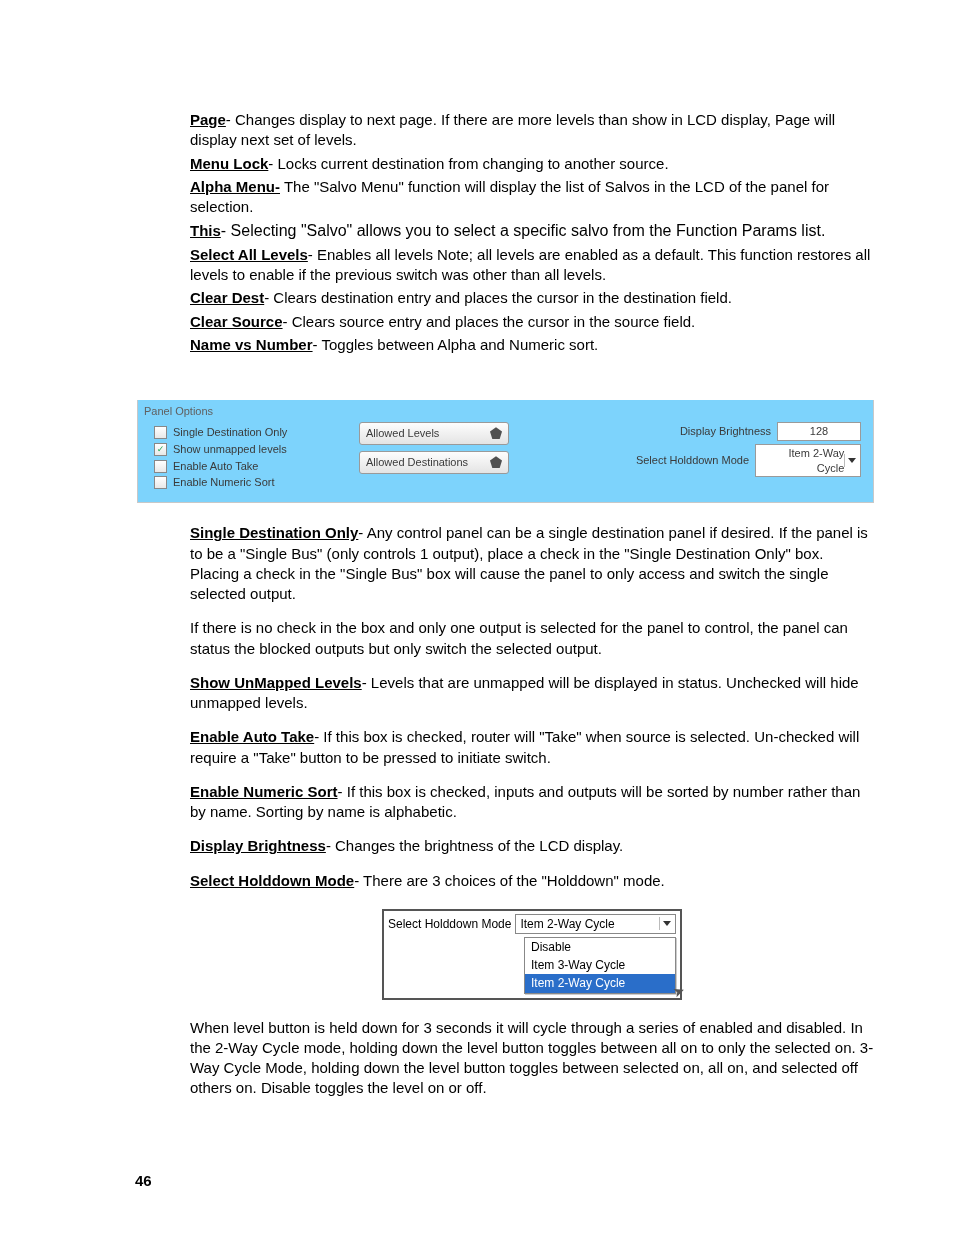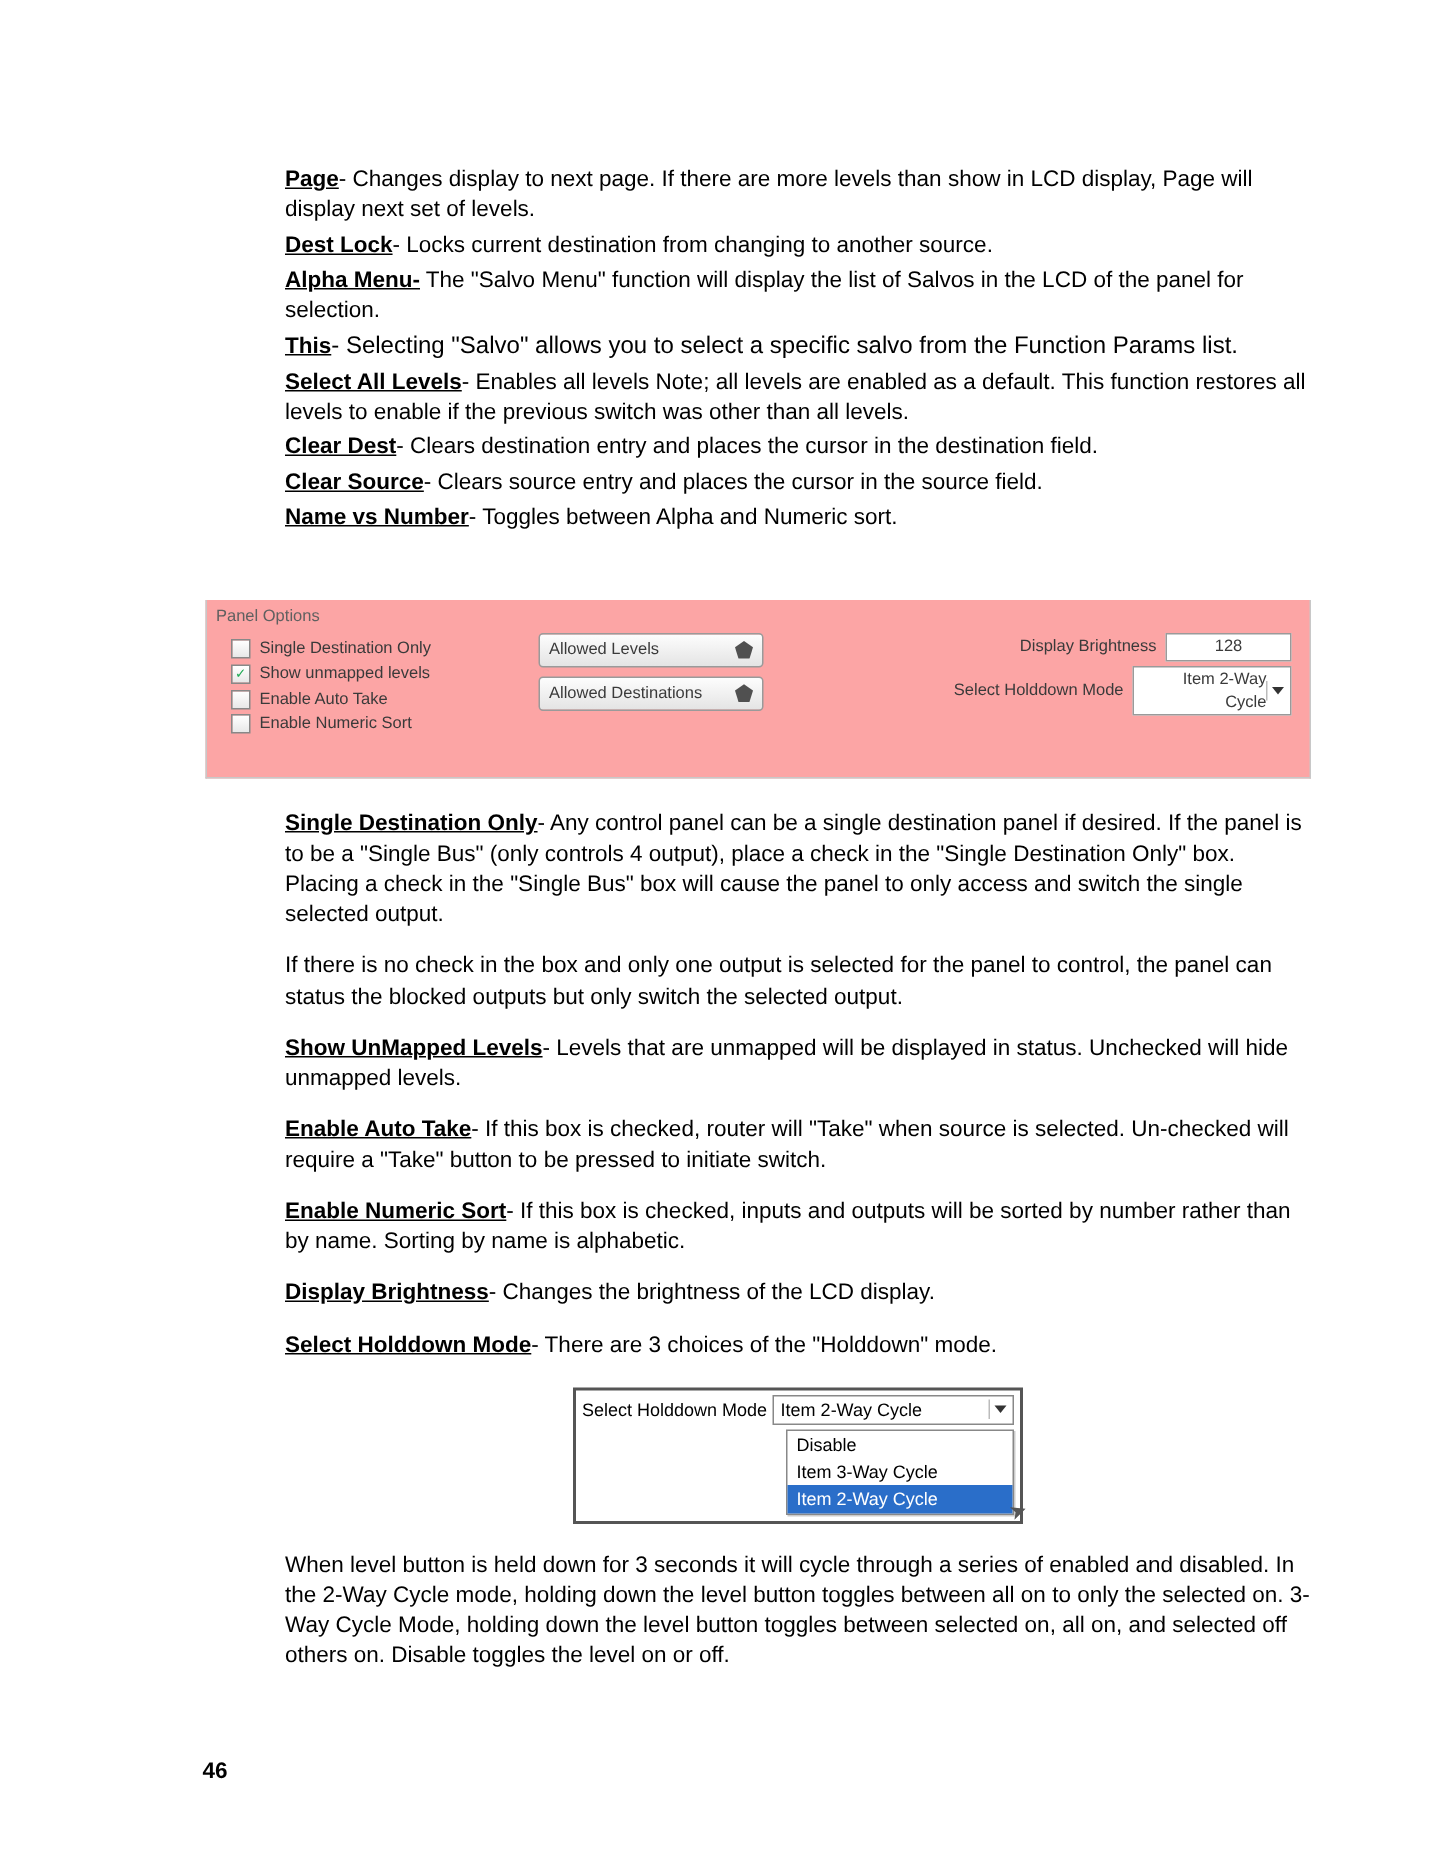--- a/index.html
+++ b/index.html
@@ -23,24 +23,24 @@
   }
   .term { font-weight: bold; text-decoration: underline; }
   p { margin: 0 0 3px 0; }
   .para-gap { margin-top: 14px; }
 
   
   .panel-options {
     margin: 45px 0 20px 2px;
     border: 1px solid #c8c8c8;
     border-top: none;
-    background: #fca5a5;
+    background: #7dd3fc;
     font-size: 11px;
     color: #3a3a3a;
-    padding-bottom: 26px;
+    padding-bottom: 10px;
   }
   .panel-options-title {
     font-size: 11px;
     color: #606060;
     padding: 4px 0 2px 6px;
   }
   .panel-row {
     display: flex;
     flex-direction: row;
     align-items: flex-start;
@@ -182,21 +182,21 @@
     font-size: 15px;
   }
 </style>
 </head>
 <body>
 
 <div class="page">
   <div class="content">
 
     <p><span class="term">Page</span><span>- Changes display to next page. If there are more levels than show in LCD display, Page will display next set of levels.</span></p>
-    <p><span class="term">Dest Lock</span><span>- Locks current destination from changing to another source.</span></p>
+    <p><span class="term">Menu Lock</span><span>- Locks current destination from changing to another source.</span></p>
     <p><span class="term">Alpha Menu-</span><span> The "Salvo Menu" function will display the list of Salvos in the LCD of the panel for selection.</span></p>
     <p style="font-size:16px;"><span class="term" style="font-size:15px;">This</span><span>- Selecting "Salvo" allows you to select a specific salvo from the Function Params list.</span></p>
     <p><span class="term">Select All Levels</span><span>- Enables all levels Note; all levels are enabled as a default. This function restores all levels to enable if the previous switch was other than all levels.</span></p>
     <p><span class="term">Clear Dest</span><span>- Clears destination entry and places the cursor in the destination field.</span></p>
     <p><span class="term">Clear Source</span><span>- Clears source entry and places the cursor in the source field.</span></p>
     <p><span class="term">Name vs Number</span><span>- Toggles between Alpha and Numeric sort.</span></p>
 
   </div>
 
   <div class="panel-options">
@@ -242,21 +242,21 @@
             <span class="sel-arrow">
                 <span class="tri-down"></span>
               </span>
           </span>
         </div>
       </div>
     </div>
   </div>
 
   <div class="content">
-    <p class="para-gap"><span class="term">Single Destination Only</span><span>- Any control panel can be a single destination panel if desired. If the panel is to be a "Single Bus" (only controls 4 output), place a check in the "Single Destination Only" box. Placing a check in the "Single Bus" box will cause the panel to only access and switch the single selected output.</span></p>
+    <p class="para-gap"><span class="term">Single Destination Only</span><span>- Any control panel can be a single destination panel if desired. If the panel is to be a "Single Bus" (only controls 1 output), place a check in the "Single Destination Only" box. Placing a check in the "Single Bus" box will cause the panel to only access and switch the single selected output.</span></p>
     <p class="para-gap">If there is no check in the box and only one output is selected for the panel to control, the panel can status the blocked outputs but only switch the selected output.</p>
     <p class="para-gap"><span class="term">Show UnMapped Levels</span><span>- Levels that are unmapped will be displayed in status. Unchecked will hide unmapped levels.</span></p>
     <p class="para-gap"><span class="term">Enable Auto Take</span><span>- If this box is checked, router will "Take" when source is selected. Un-checked will require a "Take" button to be pressed to initiate switch.</span></p>
     <p class="para-gap"><span class="term">Enable Numeric Sort</span><span>- If this box is checked, inputs and outputs will be sorted by number rather than by name. Sorting by name is alphabetic.</span></p>
     <p class="para-gap"><span class="term">Display Brightness</span><span>- Changes the brightness of the LCD display.</span></p>
     <p class="para-gap"><span class="term">Select Holddown Mode</span><span>- There are 3 choices of the "Holddown" mode.</span></p>
 
     <div class="holddown-fig">
       <div class="hd-box">
         <div class="hd-top">

